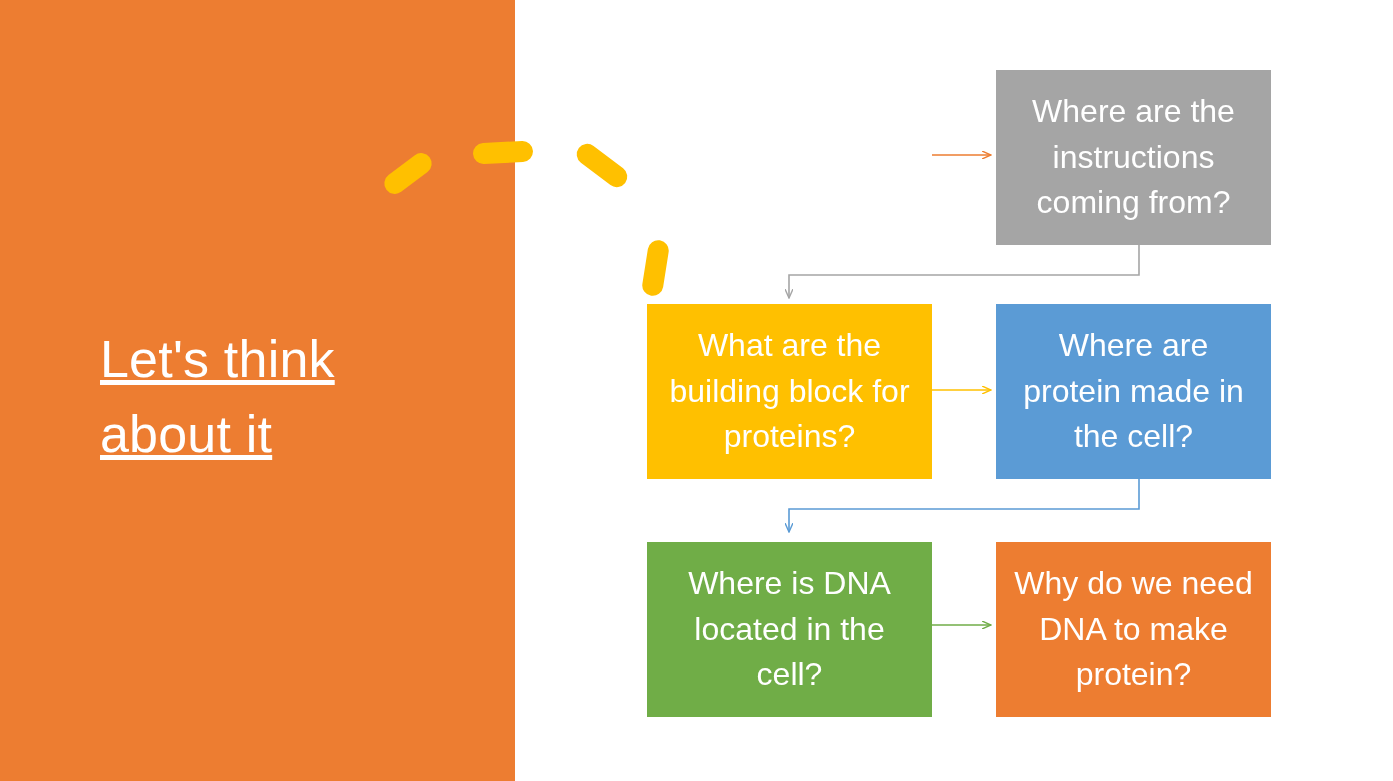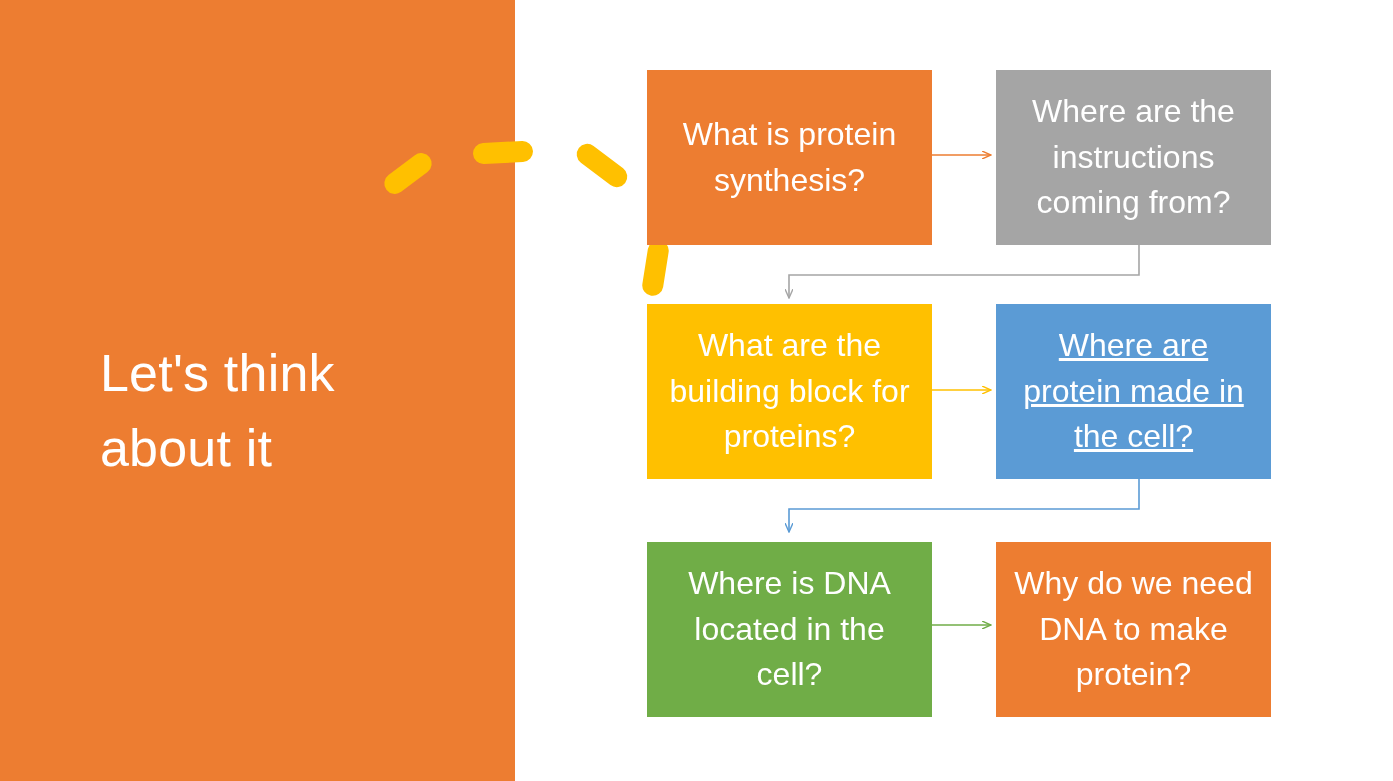--- a/index.html
+++ b/index.html
@@ -23,28 +23,29 @@
     position: absolute;
     left: 0;
     top: 0;
     width: 515px;
     height: 781px;
     background: #ED7D31;
   }
   .slide-title {
     position: absolute;
     left: 100px;
-    top: 336px;
+    top: 322px;
     width: 360px;
     color: #ffffff;
     font-size: 52px;
     line-height: 1.45;
     font-weight: 400;
     letter-spacing: 0.2px;
     white-space: pre-line;
+    text-decoration: underline;
   }
 
   
   .deco {
     position: absolute;
     background: #FFC000;
     border-radius: 14px;
   }
   .deco-1 { left: 381px; top: 163px; width: 54px;  height: 21px; transform: rotate(-37deg); }
   .deco-2 { left: 473px; top: 142px; width: 60px;  height: 21px; transform: rotate(-3deg);  }
@@ -74,21 +75,21 @@
   
   .col-l { left: 0px;   width: 285px; }
   .col-r { left: 349px; width: 275px; }
   .row-1 { top: 0px;   height: 175px; }
   .row-2 { top: 234px; height: 175px; }
   .row-3 { top: 472px; height: 175px; }
 
   .n-orange { background: #ED7D31; }
   .n-gray   { background: #A5A5A5; }
   .n-yellow { background: #FFC000; }
-  .n-blue   { background: #5B9BD5; text-decoration: underline; }
+  .n-blue   { background: #5B9BD5; }
   .n-green  { background: #70AD47; }
 
   
   .connectors {
     position: absolute;
     left: 0;
     top: 0;
     width: 634px;
     height: 643px;
     overflow: visible;
@@ -133,21 +134,20 @@
 
       <path d="M492,175 L492,205 L142,205 L142,228" fill="none" stroke="#A5A5A5" stroke-width="1.6" marker-end="url(#ah-gray)"></path>
 
       <path d="M285,320 L344,320" fill="none" stroke="#FFC000" stroke-width="1.6" marker-end="url(#ah-yellow)"></path>
 
       <path d="M492,409 L492,439 L142,439 L142,462" fill="none" stroke="#5B9BD5" stroke-width="1.6" marker-end="url(#ah-blue)"></path>
 
       <path d="M285,555 L344,555" fill="none" stroke="#70AD47" stroke-width="1.6" marker-end="url(#ah-green)"></path>
     </svg>
 
-    <div class="node col-l row-1 n-orange">What is protein synthesis?</div>
 
     <div class="node col-r row-1 n-gray">Where are the instructions coming from?</div>
 
     <div class="node col-l row-2 n-yellow">What are the building block for proteins?</div>
 
     <div class="node col-r row-2 n-blue">Where are protein made in the cell?</div>
 
     <div class="node col-l row-3 n-green">Where is DNA located in the cell?</div>
 
     <div class="node col-r row-3 n-orange">Why do we need DNA to make protein?</div>

